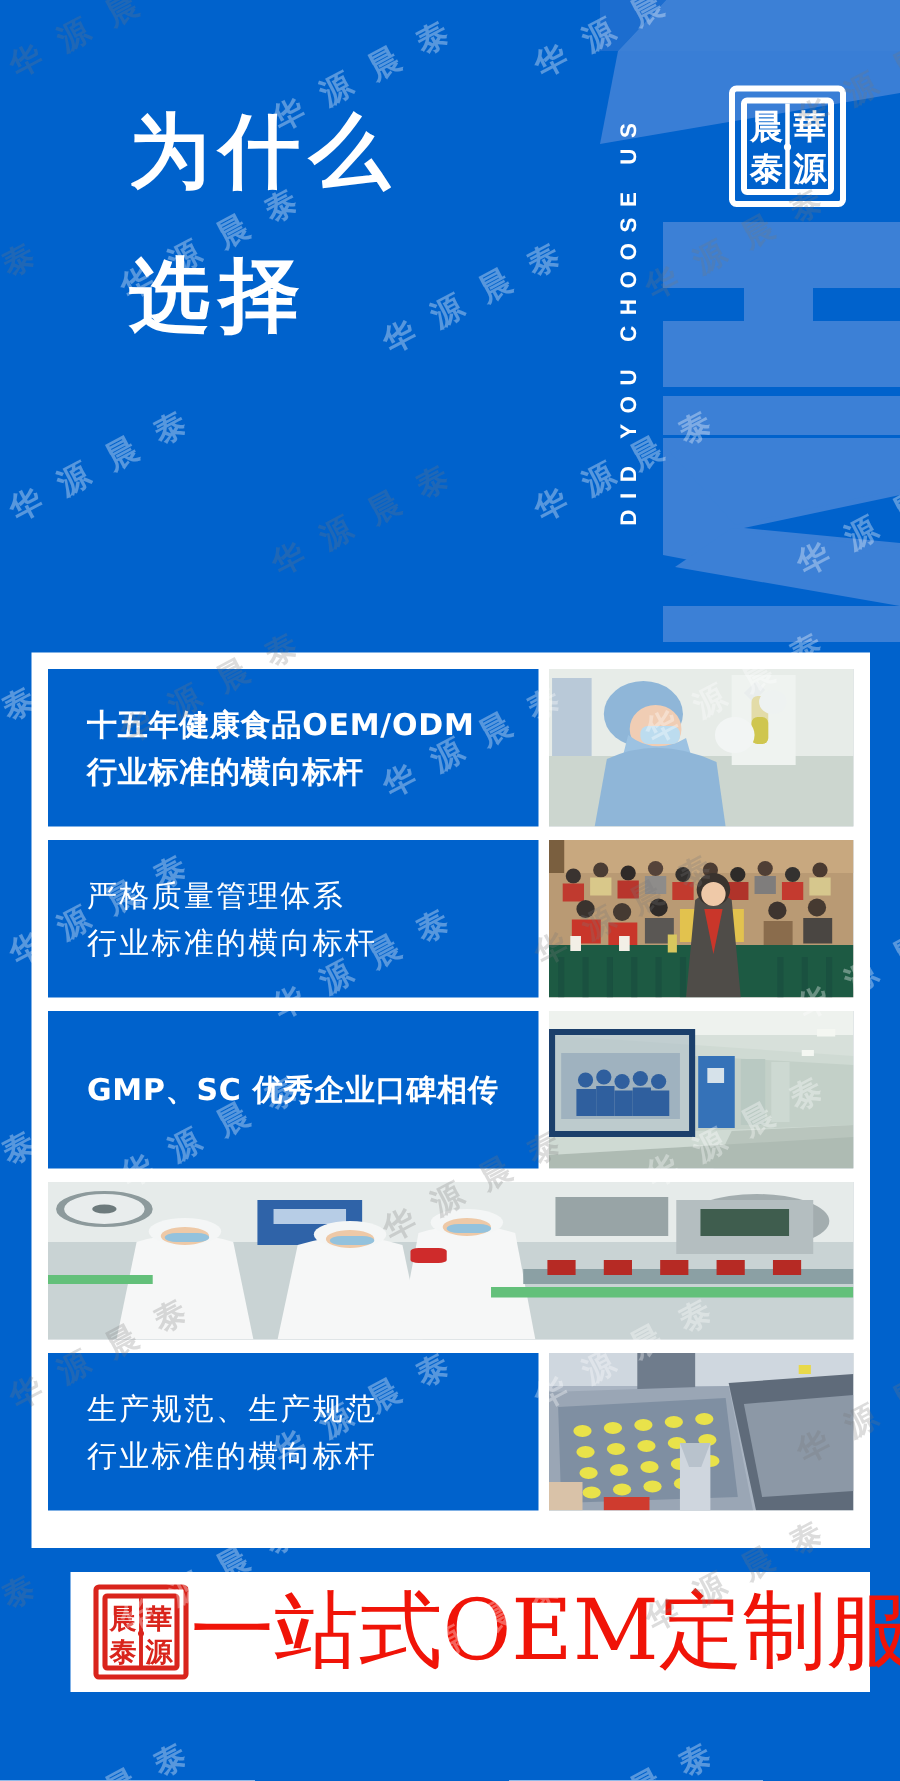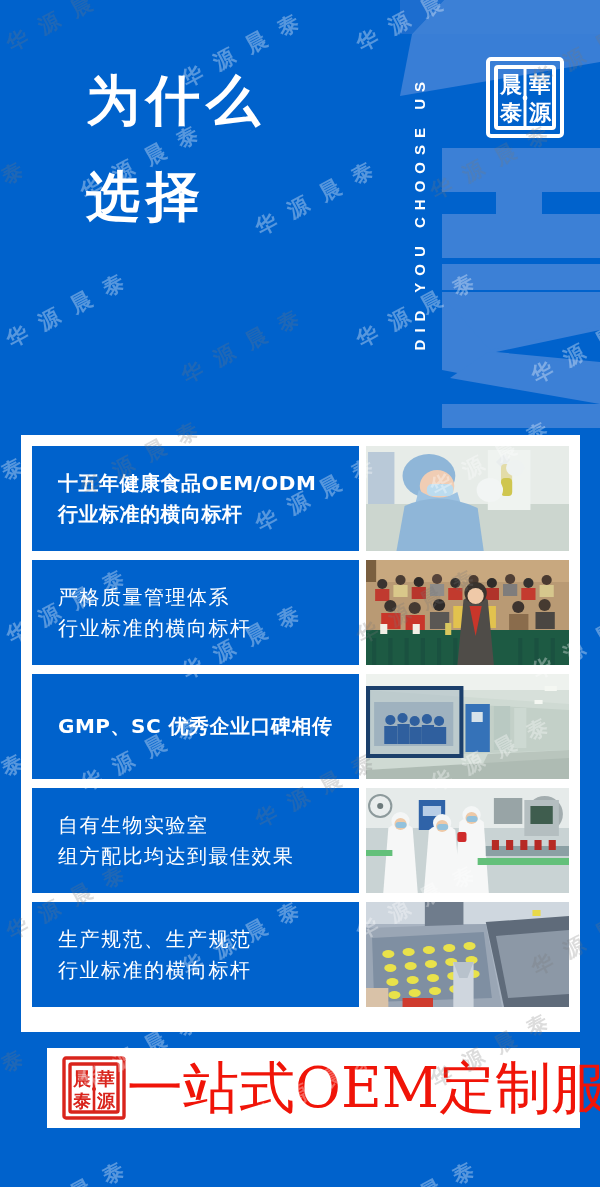--- a/index.html
+++ b/index.html
@@ -362,24 +362,20 @@
             <rect x="146" y="34" width="12" height="40" fill="#cdd9d2"></rect>
             <rect x="176" y="12" width="12" height="5" fill="#f4f7f2"></rect>
             <rect x="166" y="26" width="8" height="4" fill="#f4f7f2"></rect>
             <polygon points="120,80 200,76 200,105 108,105" fill="#b9c5bd"></polygon>
             <polygon points="0,96 200,84 200,105 0,105" fill="#aebbb3"></polygon>
           </svg>
         </div>
       </div>
 
       <div class="row">
-        <div class="card">
-          <div class="ct light">自有生物实验室</div>
-          <div class="ct light">组方配比均达到最佳效果</div>
-        </div>
         <div class="thumb">
           <svg viewBox="0 0 200 105" preserveAspectRatio="none" xmlns="http://www.w3.org/2000/svg">
             <rect width="200" height="105" fill="#d3dbdc"></rect>
             <rect x="0" y="0" width="200" height="40" fill="#e6ebea"></rect>
             <rect x="0" y="40" width="200" height="65" fill="#c9d3d4"></rect>
             <circle cx="14" cy="18" r="11" fill="#e9eded" stroke="#8d9a9c" stroke-width="2"></circle>
             <circle cx="14" cy="18" r="3" fill="#6d7a7c"></circle>
             <rect x="52" y="12" width="26" height="30" fill="#2f63a8"></rect>
             <rect x="56" y="18" width="18" height="10" fill="#b7cde6"></rect>
             <rect x="126" y="10" width="28" height="26" fill="#98a4a6"></rect>

